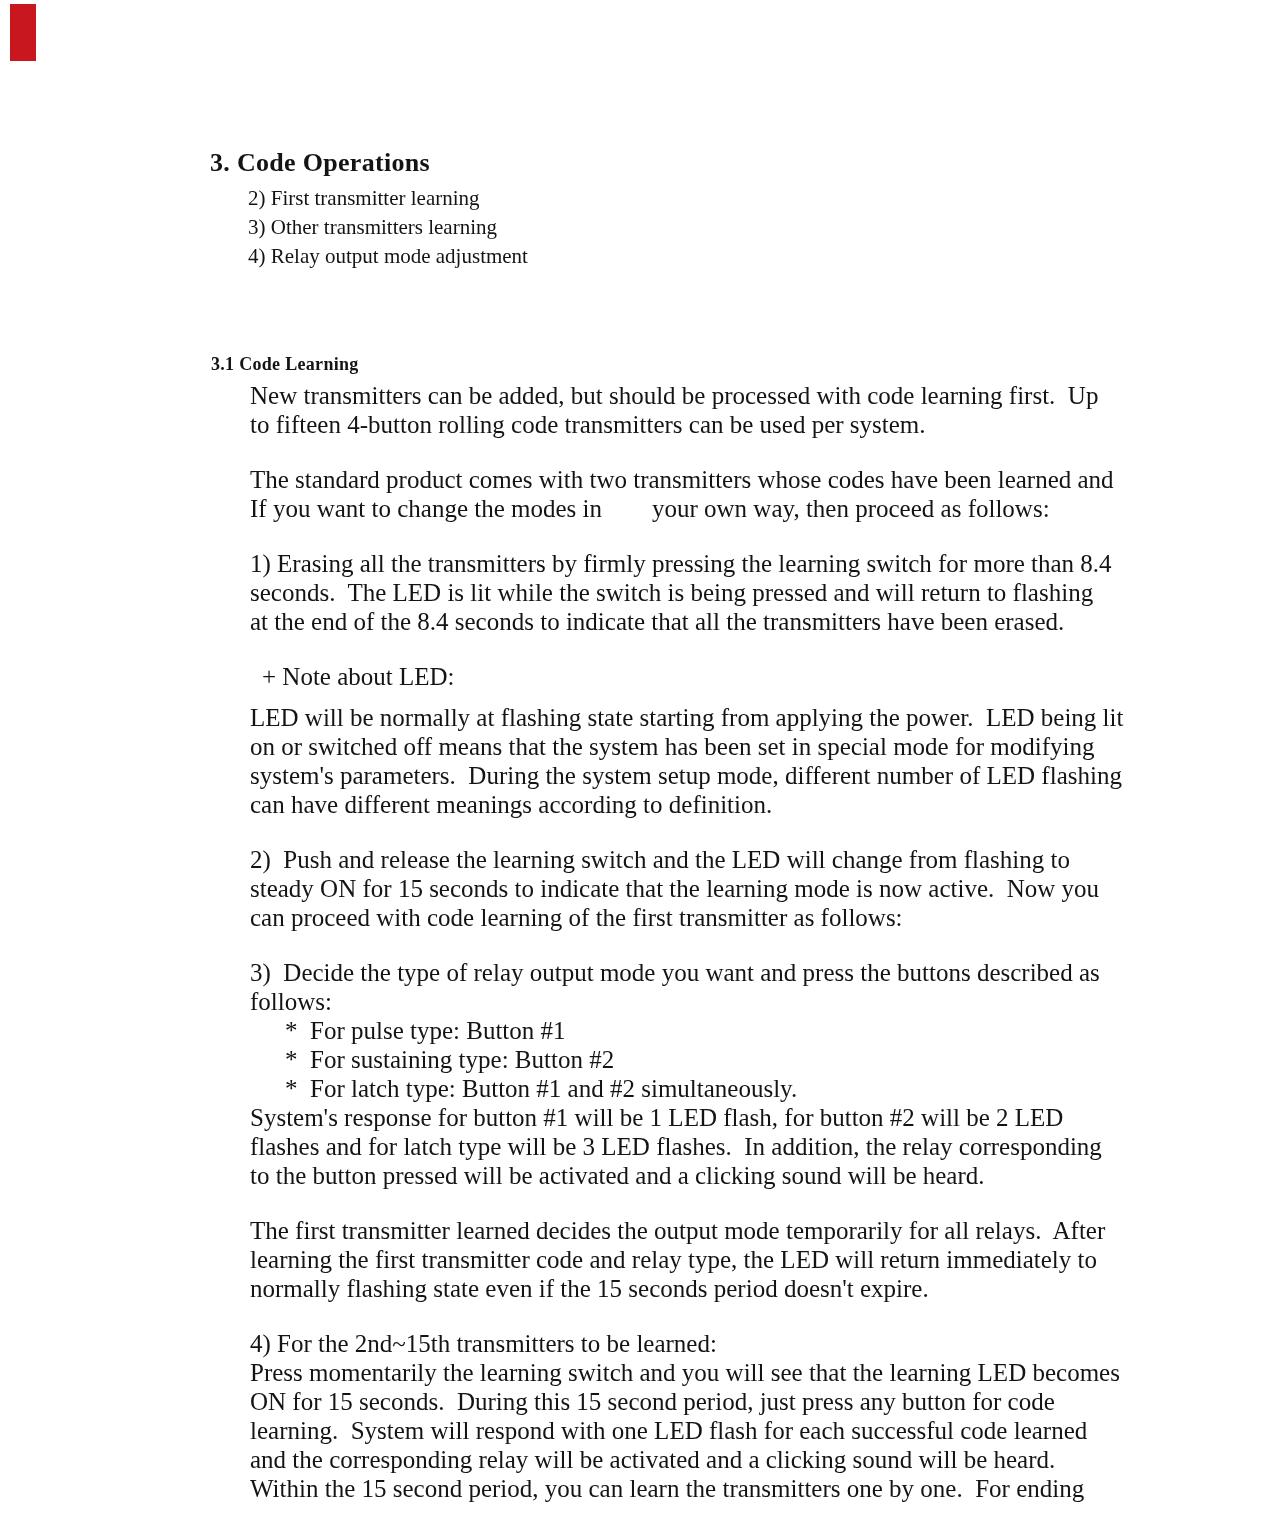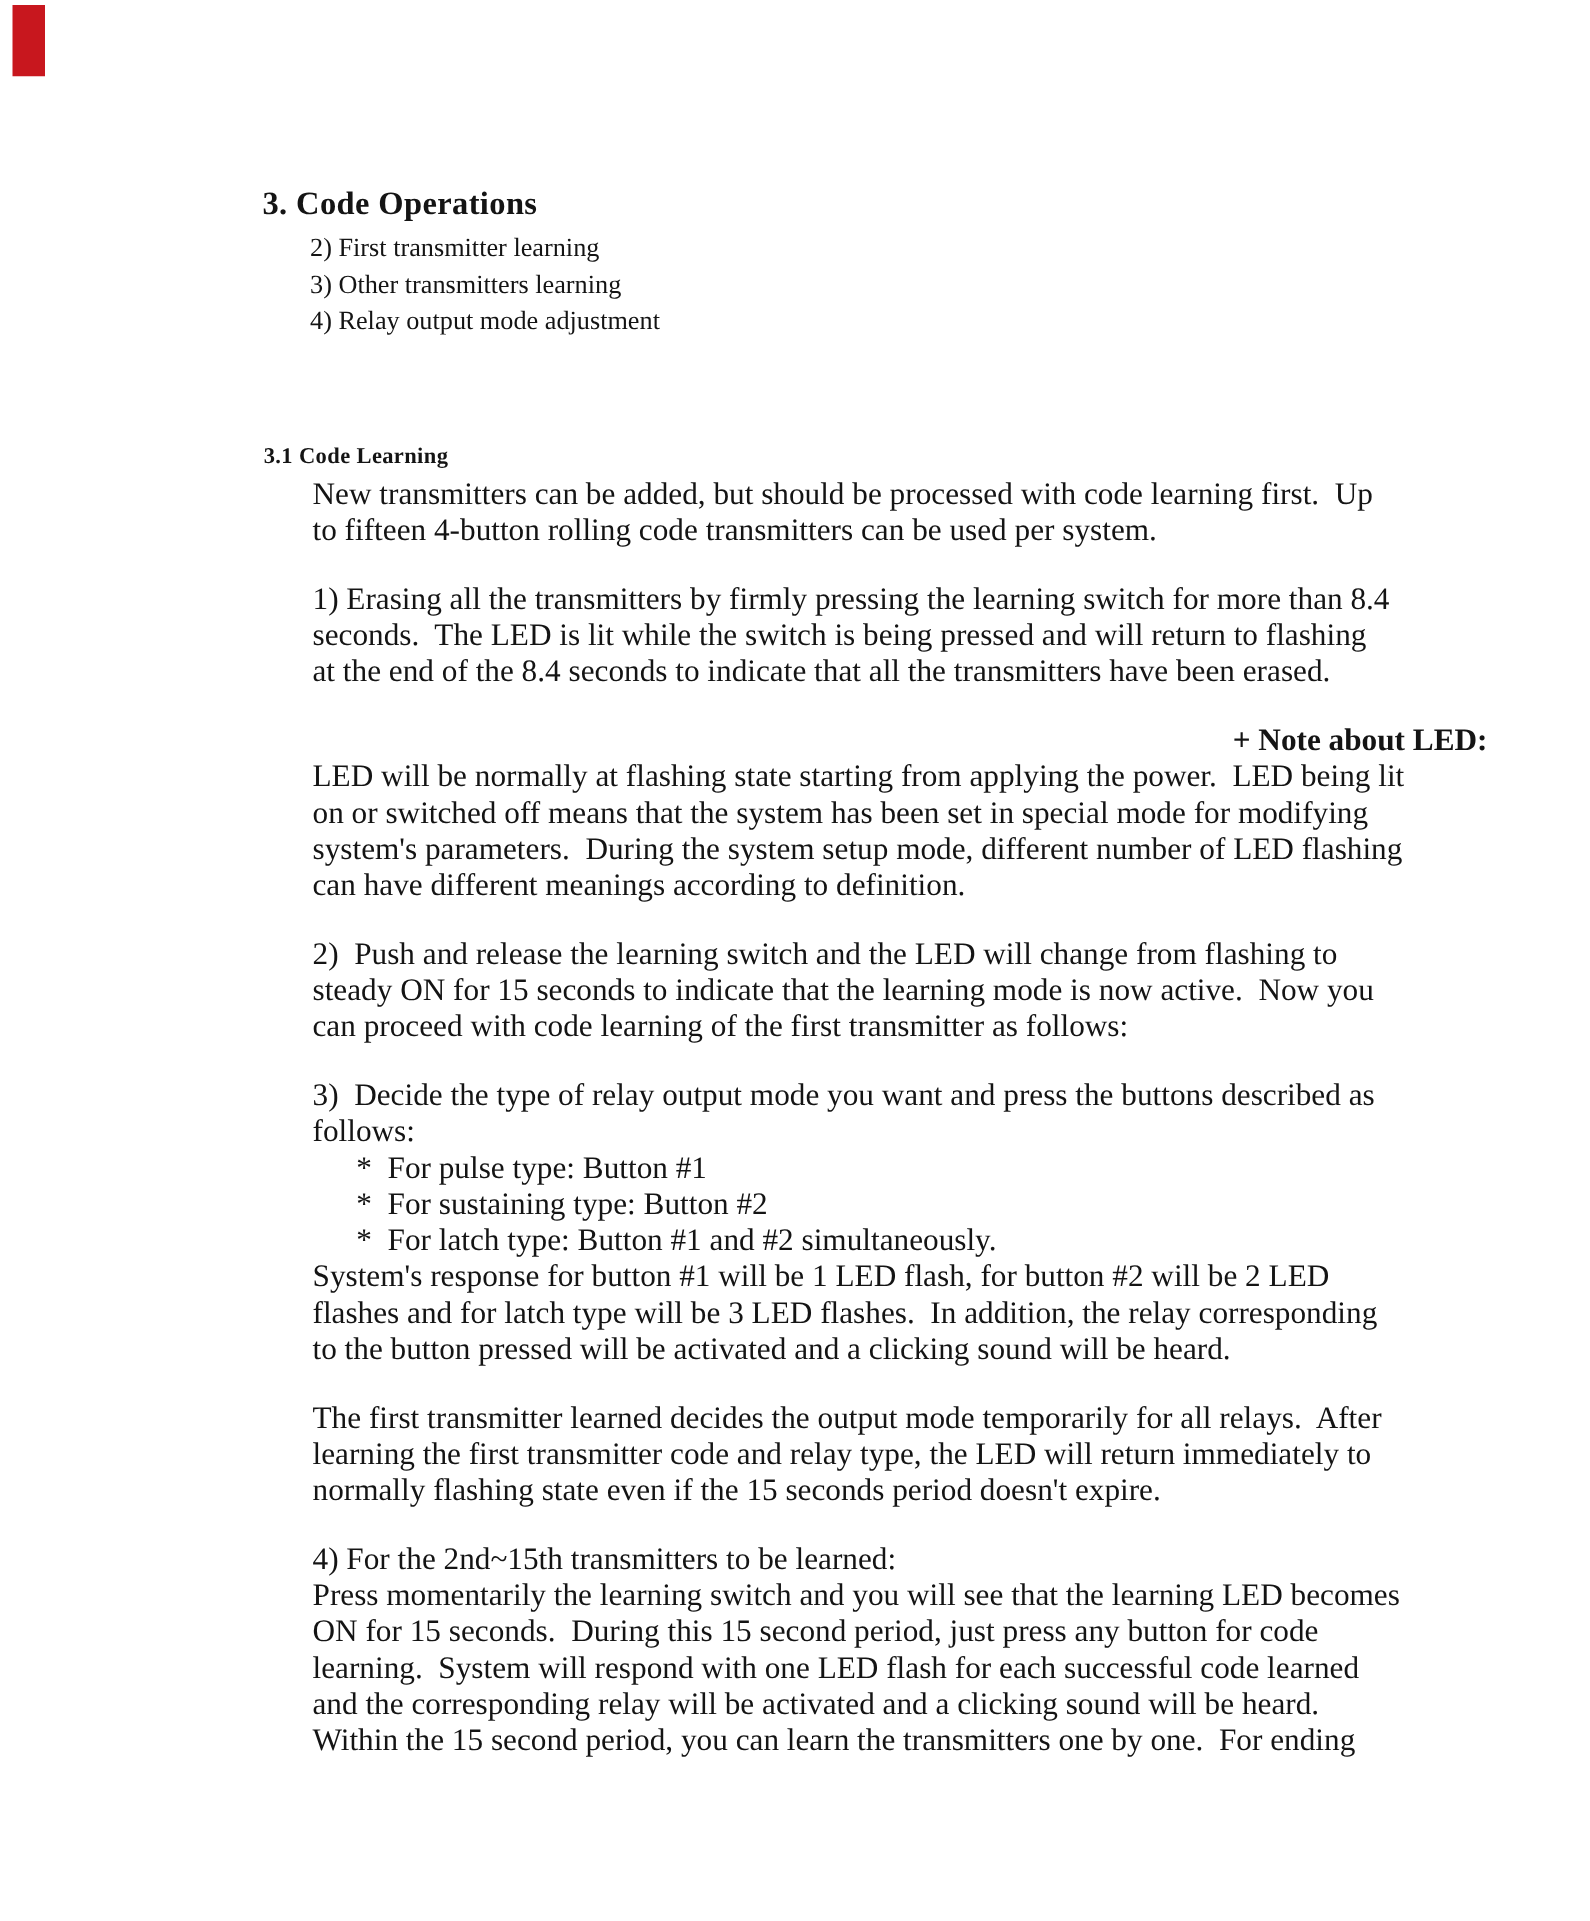--- a/index.html
+++ b/index.html
@@ -57,24 +57,23 @@
     width: 940px;
     font-size: 25px;
     line-height: 29px;
   }
   .para {
     margin: 0 0 26px 0;
     white-space: pre;
   }
   .para.tight { margin-bottom: 0; }
   .note-heading {
-    font-weight: bold;
-    margin: 0;
+    font-weight: normal;
+    margin: 12px;
     white-space: pre;
-    text-align: right;
   }
   .sub-bullets {
     margin: 0;
     padding: 0;
     list-style: none;
   }
   .sub-bullets li {
     white-space: pre;
     padding-left: 35px;
   }
@@ -94,20 +93,22 @@
     <li>4) Relay output mode adjustment</li>
   </ul>
 
   <div class="h-sub">3.1 Code Learning</div>
 
   <div class="body-col">
 
     <p class="para">New transmitters can be added, but should be processed with code learning first.  Up
 to fifteen 4-button rolling code transmitters can be used per system.</p>
 
+    <p class="para">The standard product comes with two transmitters whose codes have been learned and
+If you want to change the modes in        your own way, then proceed as follows:</p>
 
     <p class="para">1) Erasing all the transmitters by firmly pressing the learning switch for more than 8.4
 seconds.  The LED is lit while the switch is being pressed and will return to flashing
 at the end of the 8.4 seconds to indicate that all the transmitters have been erased.</p>
 
     <p class="note-heading">+ Note about LED:</p>
 
     <p class="para">LED will be normally at flashing state starting from applying the power.  LED being lit
 on or switched off means that the system has been set in special mode for modifying
 system's parameters.  During the system setup mode, different number of LED flashing

